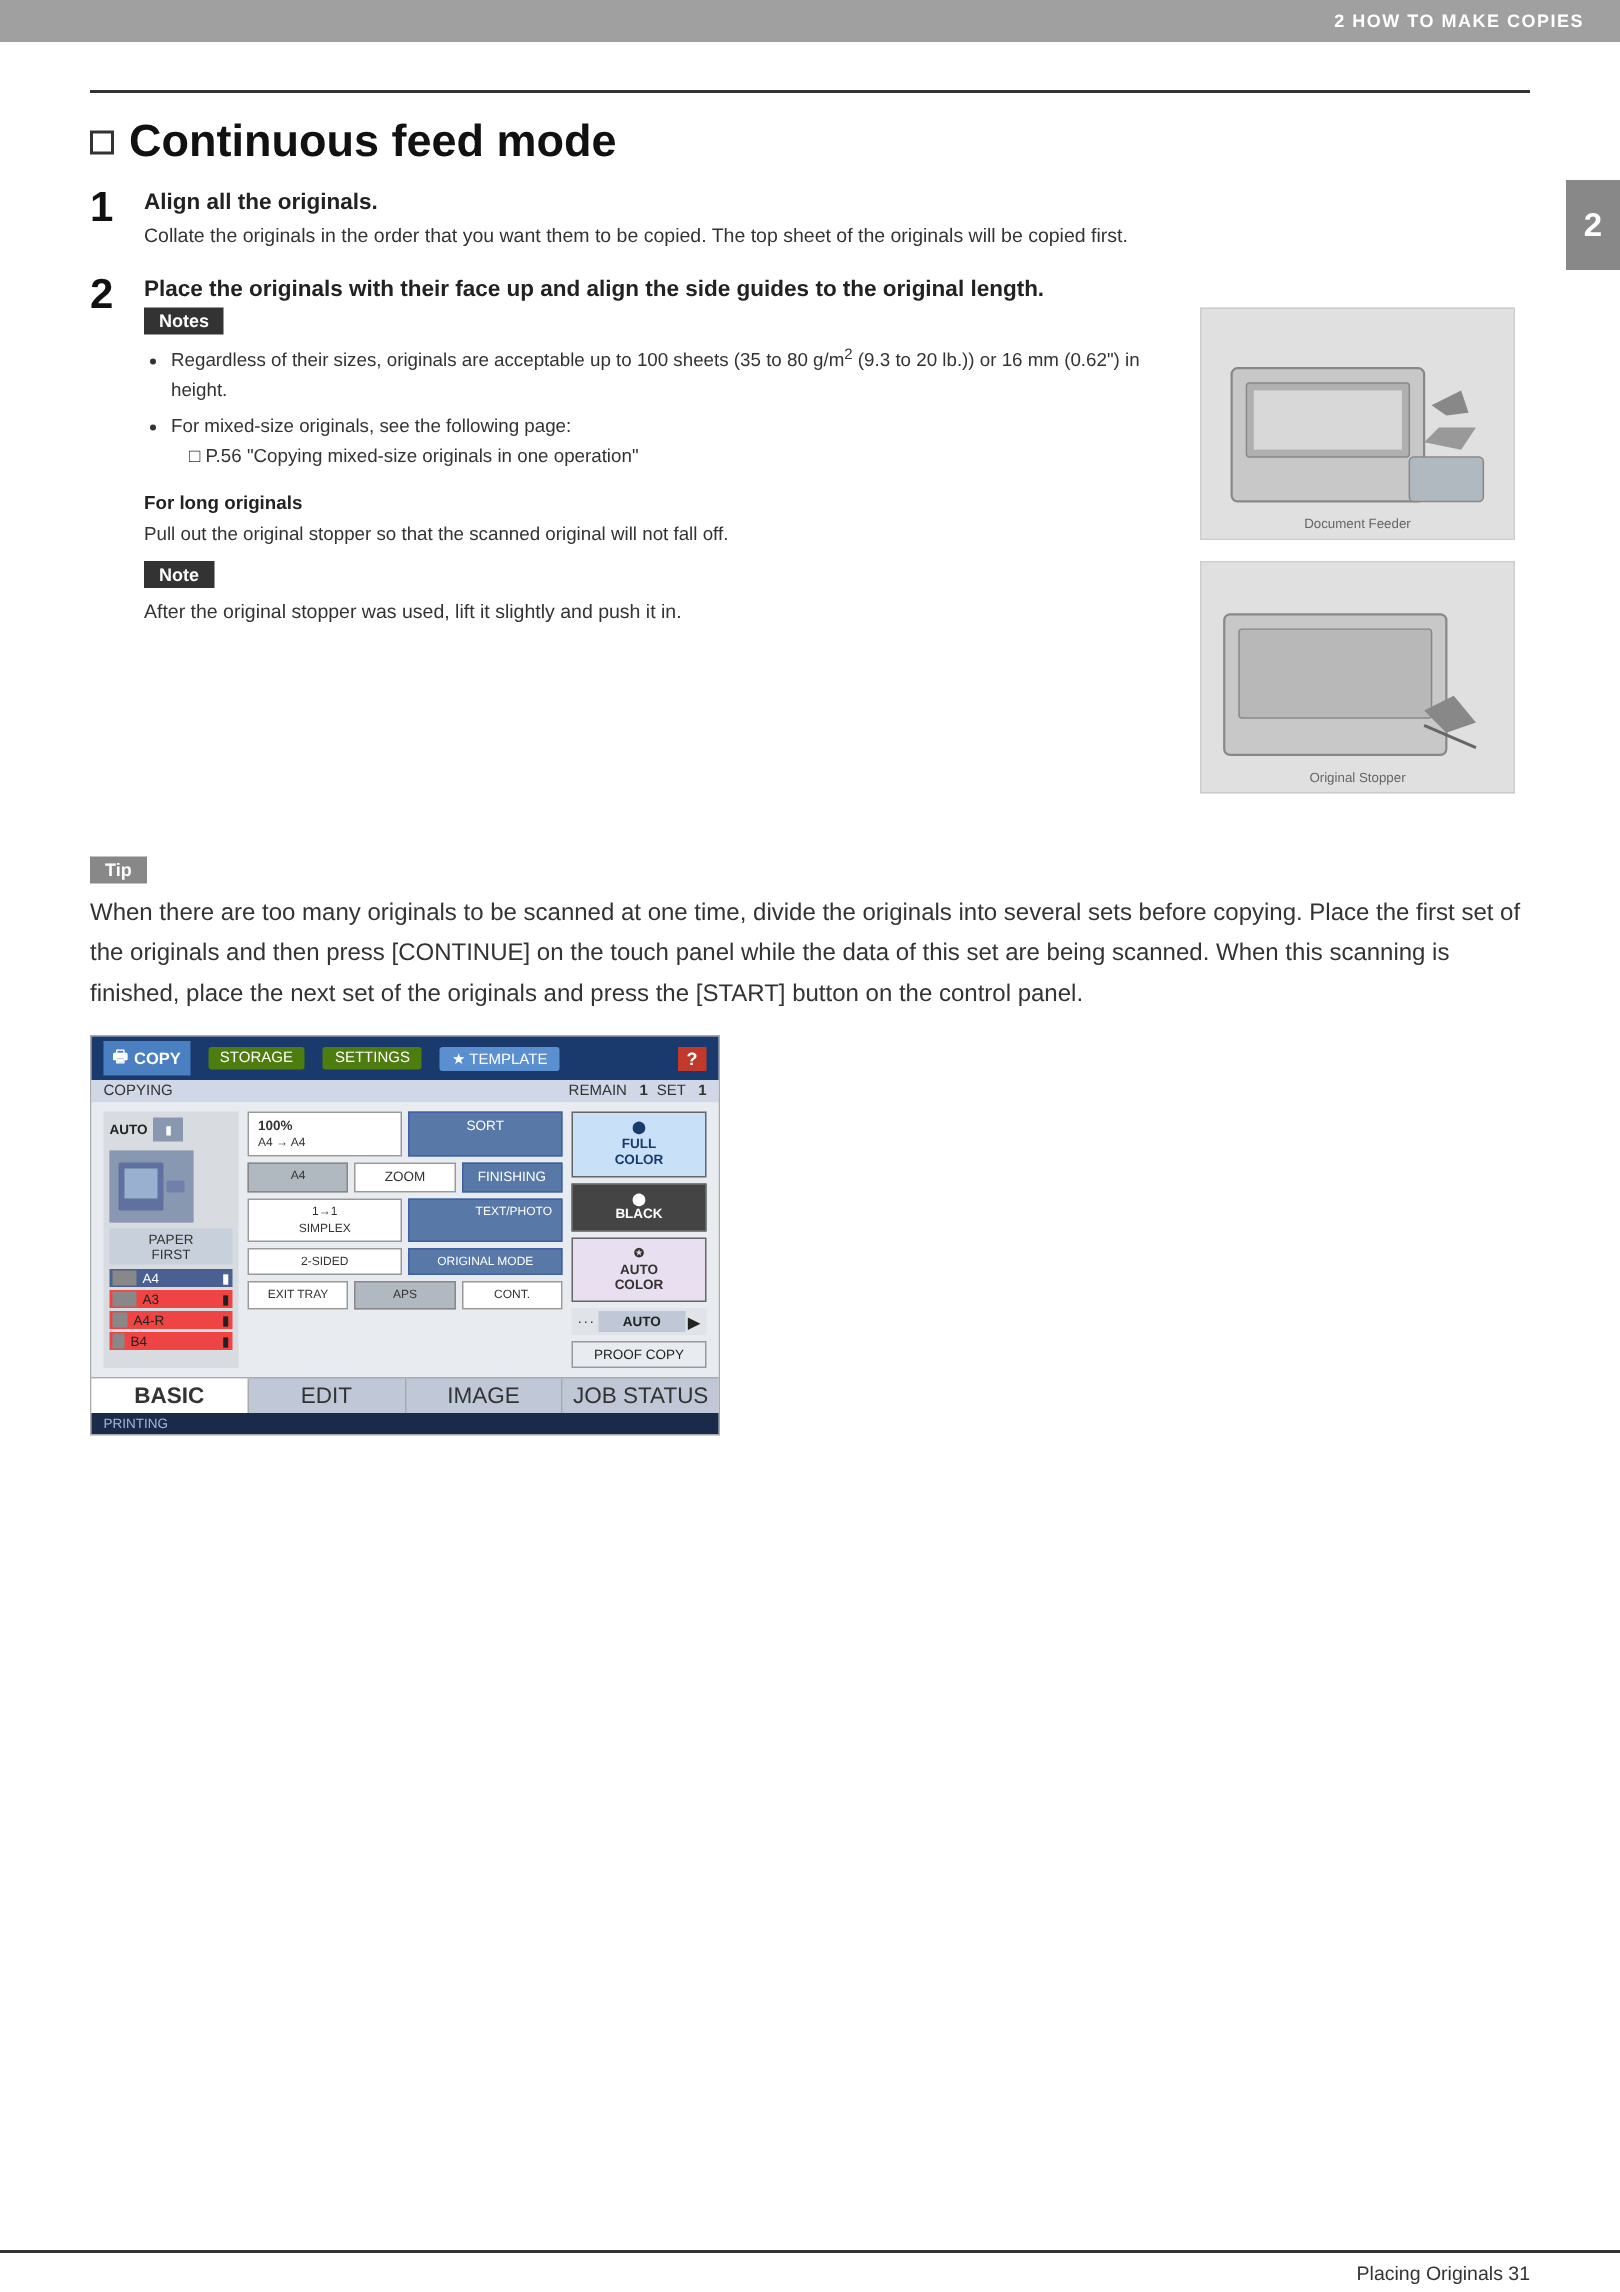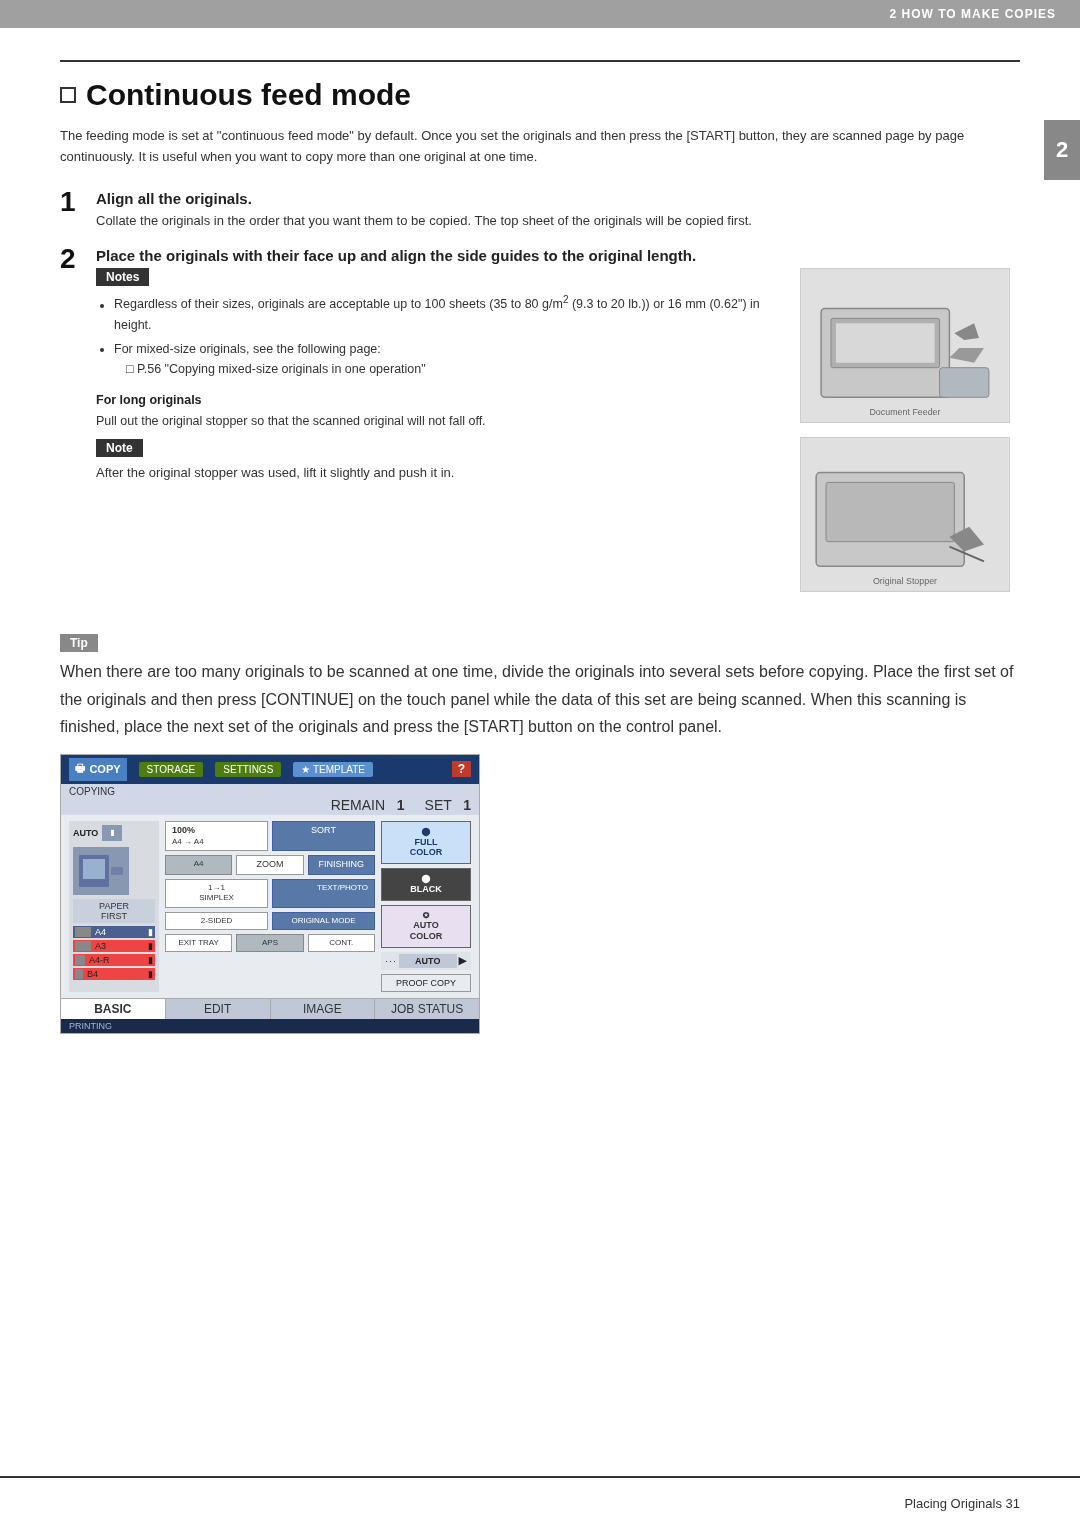--- a/index.html
+++ b/index.html
@@ -252,23 +252,22 @@
     .copy-ui-subheader {
       background: #d0d8e8;
       padding: 2px 8px;
       font-size: 10px;
       color: #333;
       display: flex;
       justify-content: space-between;
     }
     .copy-ui-subheader .remain-set {
       display: flex;
-      gap: 20px;
-      font-size: 14px;
-      margin-top: 11px;
+      gap: 6px;
+      font-size: 10px;
     }
     .copy-ui-body {
       background: #e8ecf0;
       padding: 6px 8px;
       display: flex;
       gap: 6px;
     }
     .copy-ui-left-panel {
       width: 90px;
       background: #d8dce0;
@@ -388,21 +387,21 @@
     .copy-ui-footer {
       background: #c0c8d8;
       display: flex;
       gap: 0;
       border-top: 1px solid #aaa;
     }
     .footer-tab {
       flex: 1;
       text-align: center;
       padding: 3px 0;
-      font-size: 12px;
+      font-size: 15px;
       color: #333;
       border-right: 1px solid #aaa;
     }
     .footer-tab.active {
       background: #fff;
       font-weight: bold;
     }
     .copy-ui-status {
       background: #1a2a4a;
       color: #a0b8d8;
@@ -411,21 +410,21 @@
       display: flex;
       justify-content: space-between;
     }
 
     
     .page-footer {
       position: absolute;
       bottom: 0;
       left: 0;
       right: 0;
-      height: 52px;
+      height: 28px;
       border-top: 2px solid #333;
       display: flex;
       align-items: center;
       justify-content: space-between;
       padding: 0 60px;
     }
     .footer-left {
       font-size: 12px;
       color: #555;
     }
@@ -445,21 +444,20 @@
   <span>2</span>
 </div>
 
 <div class="main-content">
 
   <div class="section-title">
     <span class="checkbox-icon"></span>
     <h1>Continuous feed mode</h1>
   </div>
 
-  <p class="intro-text">The feeding mode is set at "continuous feed mode" by default. Once you set the originals and then press the [START] button, they are scanned page by page continuously. It is useful when you want to copy more than one original at one time.</p>
 
   <div class="step">
     <div class="step-number">1</div>
     <div class="step-content">
       <h2>Align all the originals.</h2>
       <p>Collate the originals in the order that you want them to be copied. The top sheet of the originals will be copied first.</p>
     </div>
   </div>
 
   <div class="step">

